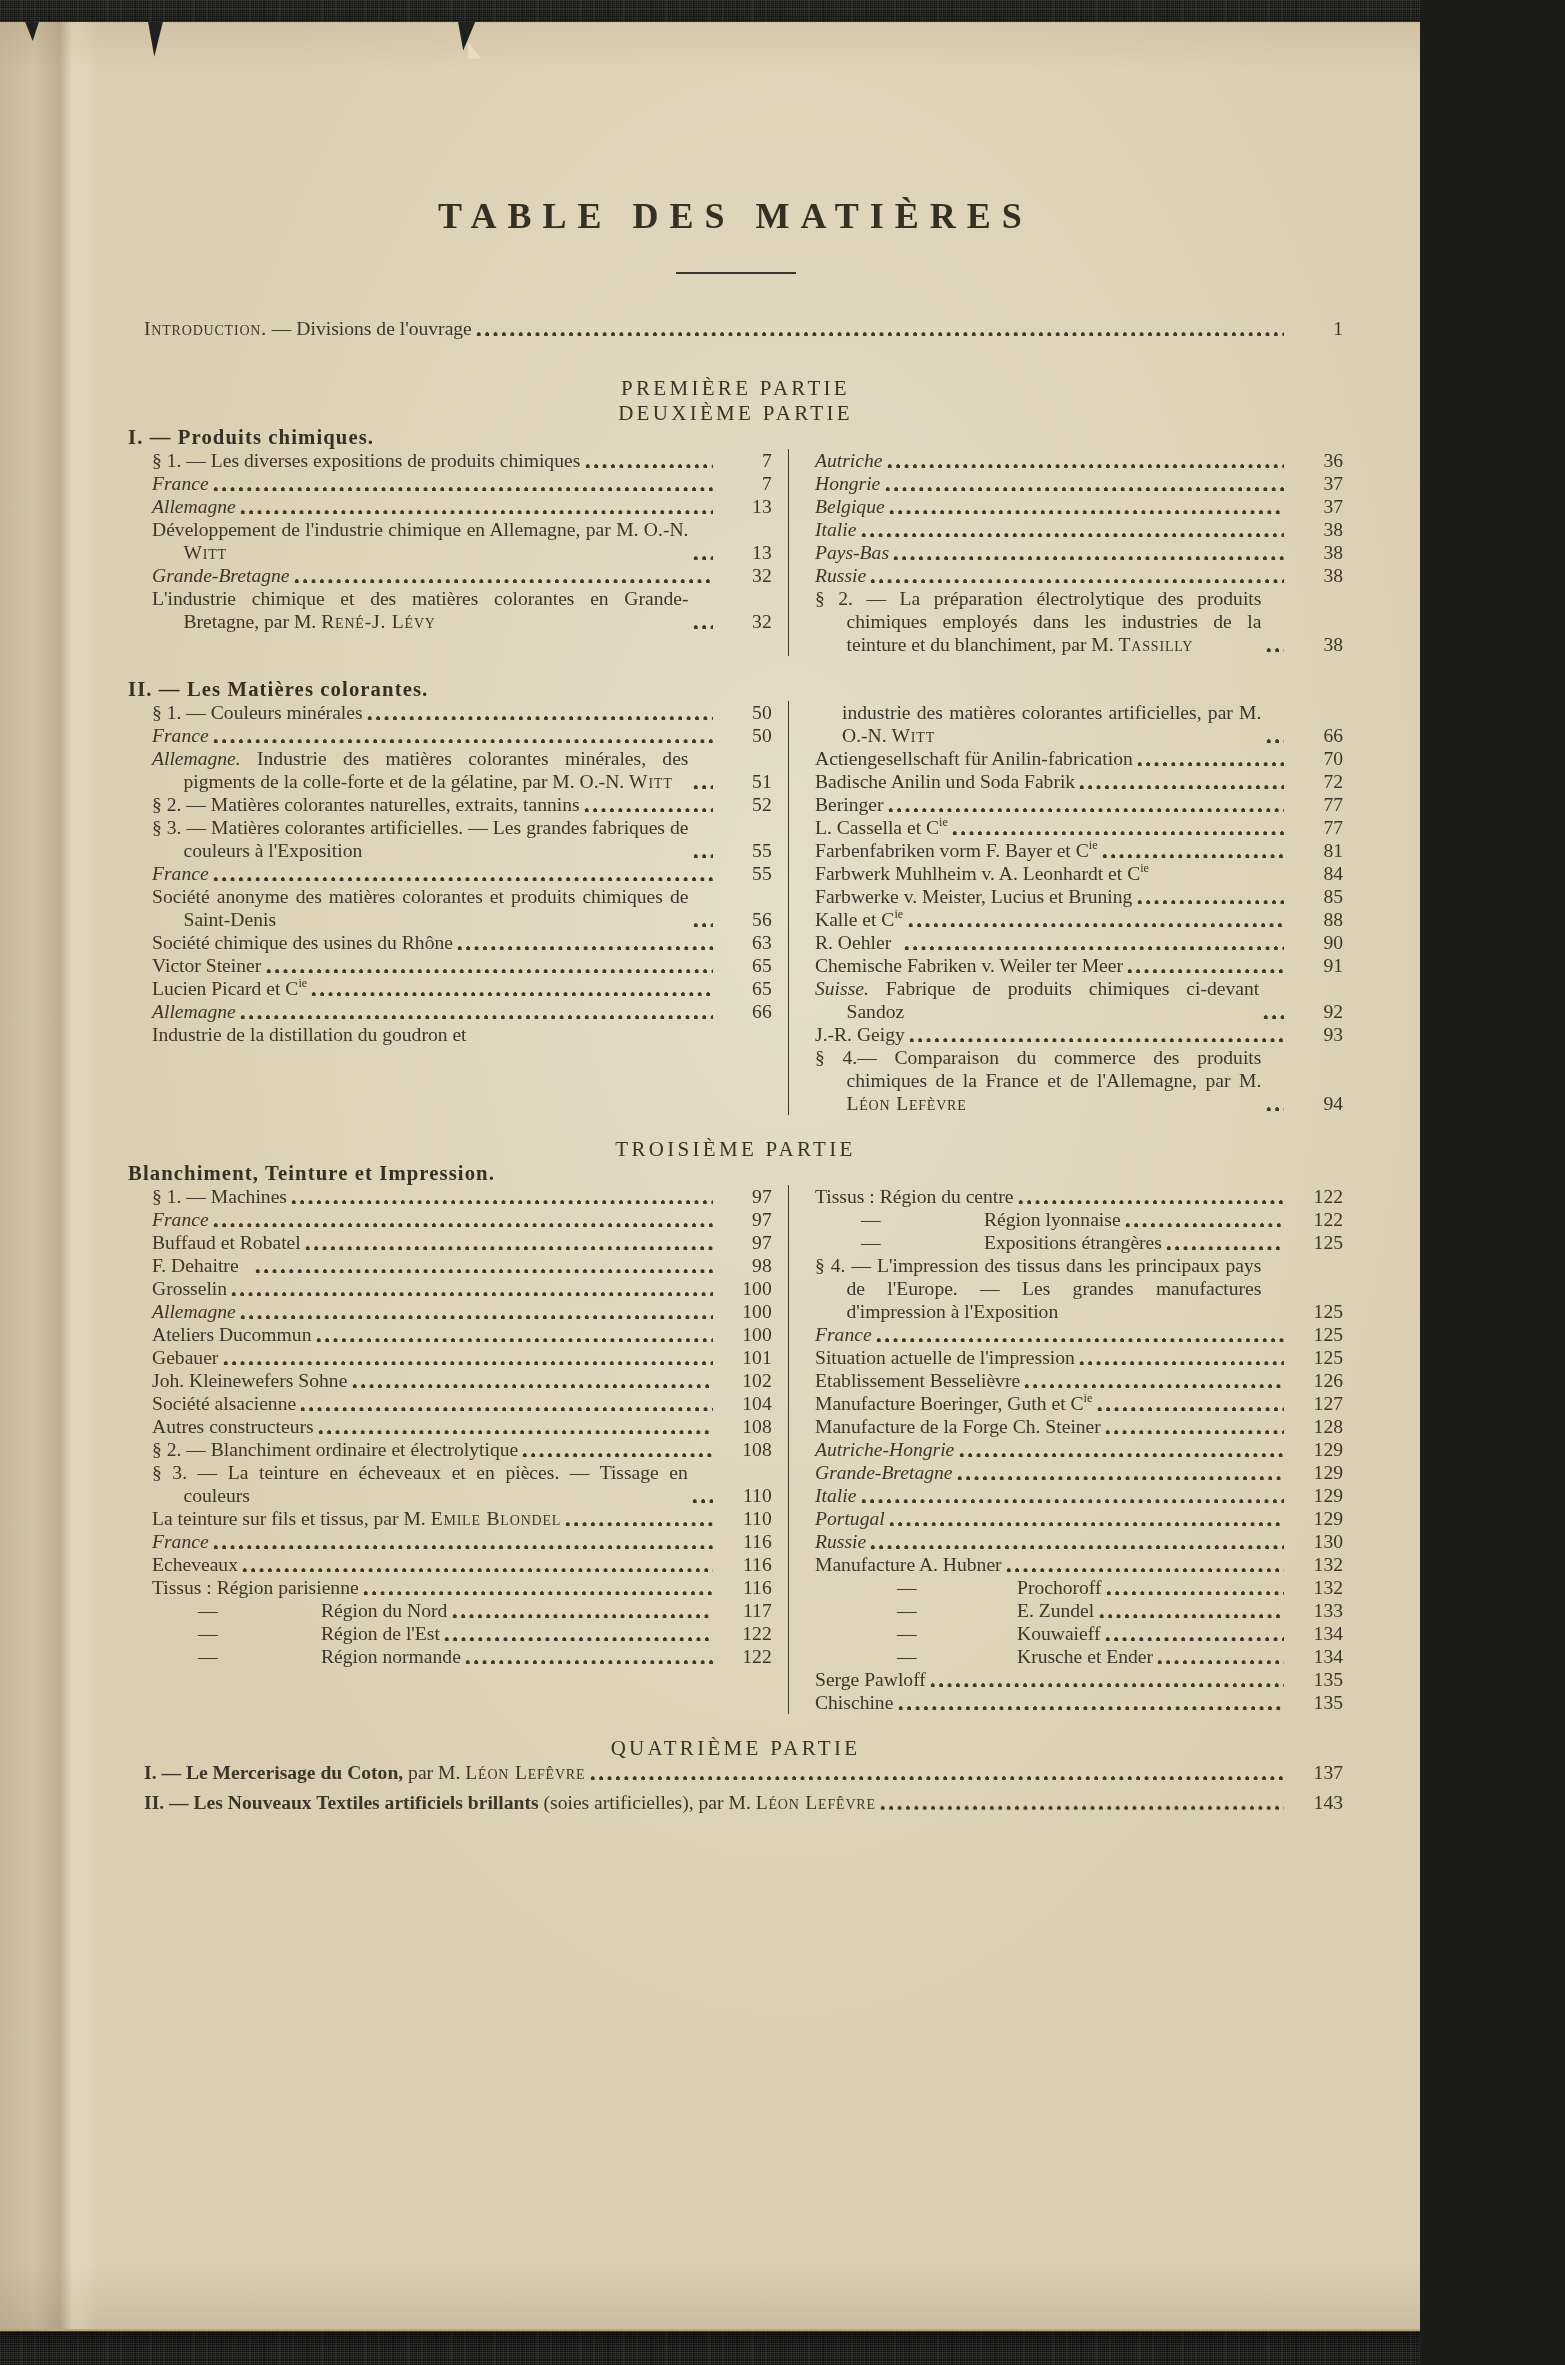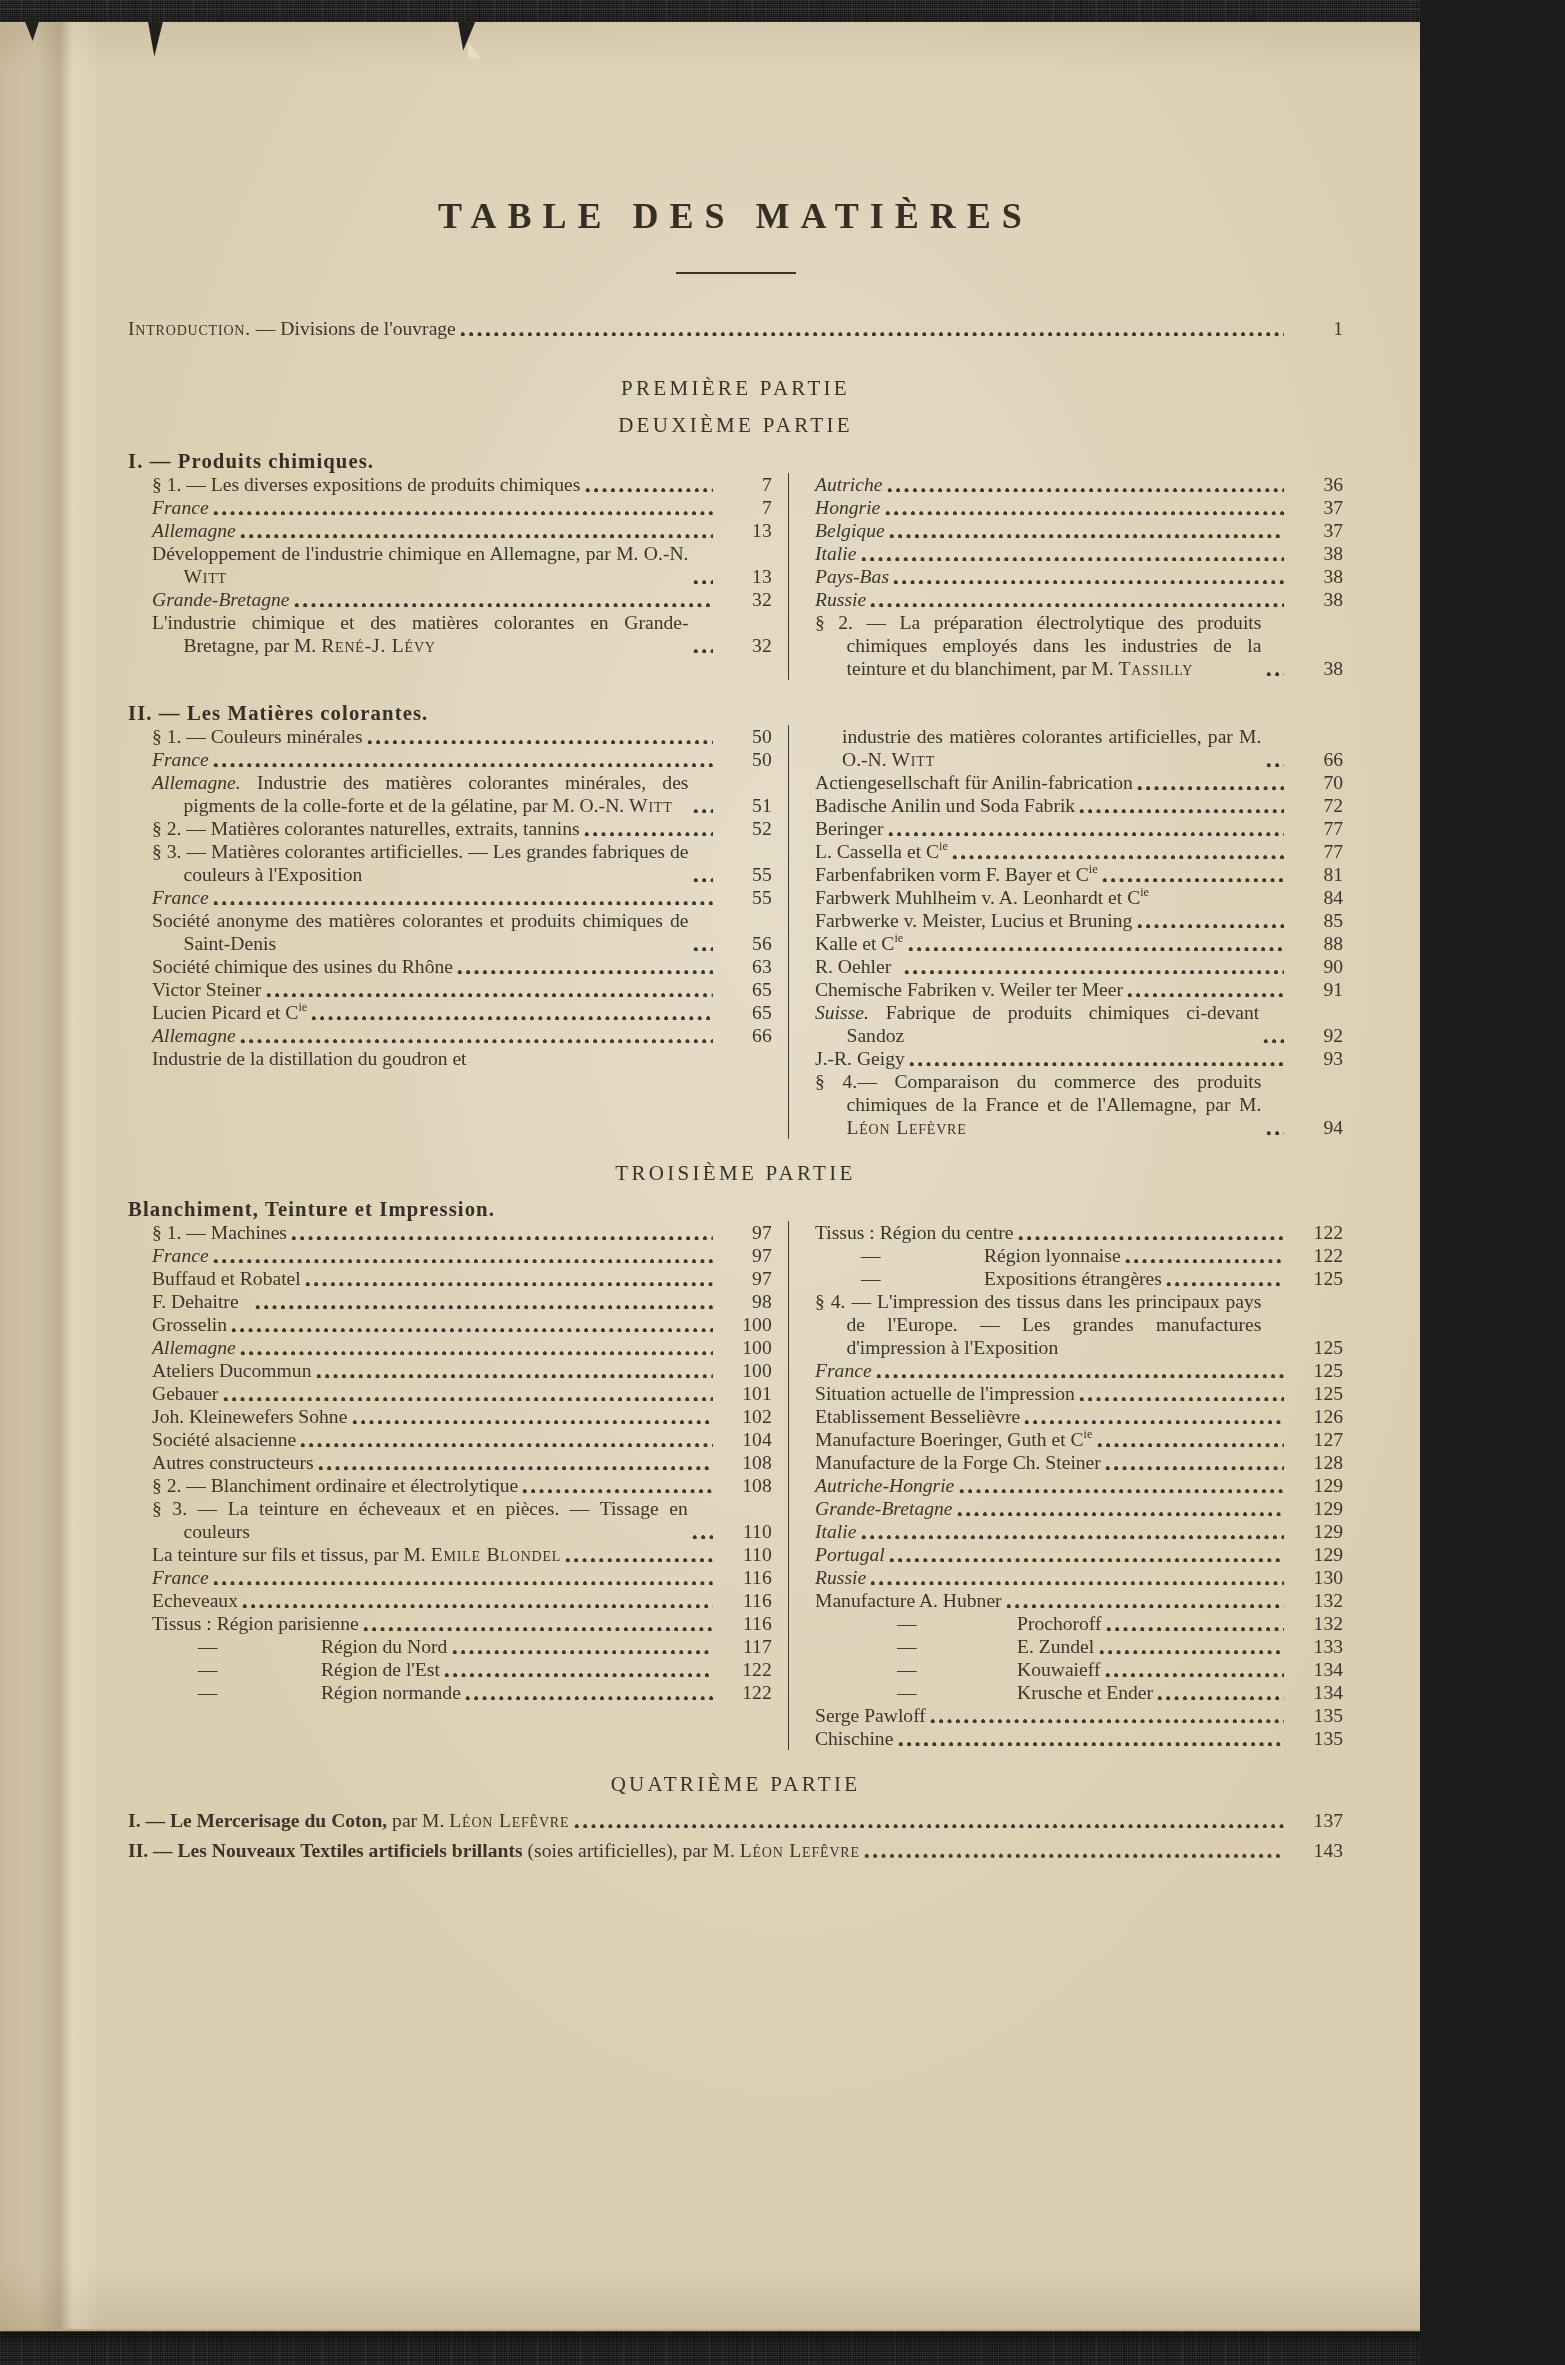--- a/index.html
+++ b/index.html
@@ -24,21 +24,21 @@
   .tear{position:absolute;top:-0.5px;background:#20201e;}
   .tear.t1{left:38px;width:14px;height:19.6px;clip-path:polygon(0 0,100% 0,55% 100%);}
   .tear.t2{left:161px;width:15px;height:35px;clip-path:polygon(0 0,100% 0,42% 100%);}
   .tear.t3{left:471px;width:17.4px;height:33px;clip-path:polygon(0 0,100% 0,30% 88%);}
   .flap{position:absolute;top:18.5px;left:480px;width:14px;height:18.5px;background:#e9dcc0;
     clip-path:polygon(0 0,100% 100%,0 100%);box-shadow:inset 0 1.1px 1.6px rgba(80,60,30,.4);}
 
   .content{position:relative;padding:173px 0 0 141px;width:1215px;}
   h1.title{margin:0;text-align:center;font-size:36px;font-weight:bold;letter-spacing:11px;color:#362f24;}
   .rule{width:120px;height:2.2px;background:#3a342a;margin:35px auto 43px;}
-  h2.part{margin:12px;text-align:center;font-weight:normal;font-size:21px;letter-spacing:3.3px;color:#3a3327;}
+  h2.part{margin:0;text-align:center;font-weight:normal;font-size:21px;letter-spacing:3.3px;color:#3a3327;}
   h3.sub{margin:0;text-align:left;font-weight:bold;font-size:20.7px;letter-spacing:1.1px;color:#362f24;}
 
   .block{font-size:19.6px;line-height:23px;}
   .row{display:flex;align-items:stretch;}
   .row .text{flex:0 1 auto;max-width:505px;text-align:justify;padding-left:31.5px;text-indent:-31.5px;}
   .fullw .row .text{max-width:1087px;}
   .row .leader{flex:1 1 22px;min-width:19.6px;align-self:flex-end;height:19.6px;margin:0 8.7px 1.6px 3.3px;
     background-image:radial-gradient(circle at 3.8px 15px,#3f382c 1.8px,rgba(0,0,0,0) 2.2px);
     background-size:8.4px 19.6px;background-repeat:repeat-x;}
   .row .leader.none{background:none;}
@@ -62,21 +62,21 @@
 
   .mb-intro{margin-bottom:36px;}
   .mt-p1{margin-top:34px;margin-bottom:30px;}
   .mt-deux{margin-top:48px;margin-bottom:28px;}
   .mt-sub1{margin-bottom:26px;}
   .mt-sub2{margin-top:36px;margin-bottom:25px;}
   .mt-trois{margin-top:72px;margin-bottom:28px;}
   .mt-blanch{margin-bottom:30px;}
   .mt-quatre{margin-top:82px;margin-bottom:40px;}
   .twocol{margin-bottom:22px;}
-  .fullw .row{margin-bottom:6.5px;}
+  .fullw .row{margin-bottom:6.5px;margin-left:16px;}
 </style>
 </head>
 <body>
 
 <div class="stage">
   <div class="paper">
     <div class="crease"></div>
     <div class="tear t1"></div>
     <div class="tear t2"></div>
     <div class="tear t3"></div>

